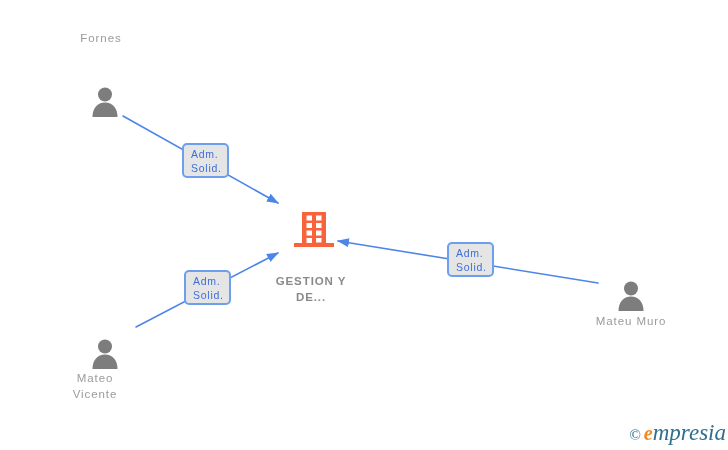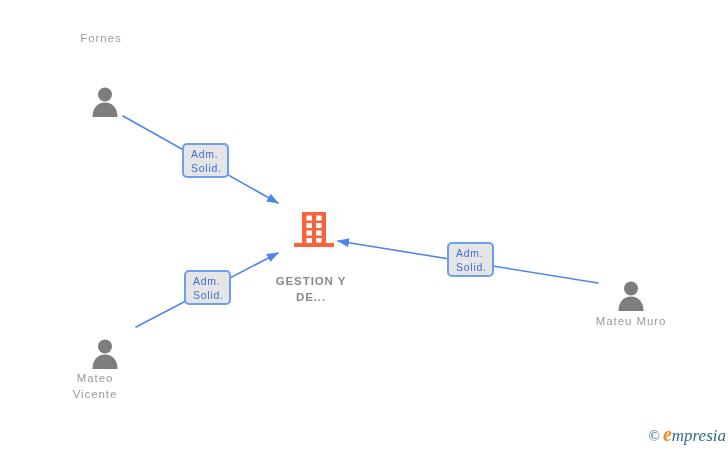--- a/index.html
+++ b/index.html
@@ -74,21 +74,21 @@
     font-style:normal;
     margin-right:3px;
   }
   .brand .brand-e{
     color:var(--brand-orange);
     font-size:20px;
     font-weight:bold;
   }
   .brand .brand-rest{
     color:var(--brand-teal);
-    font-size:17px;
+    font-size:23px;
   }
 </style>
 </head>
 <body>
 
 <div class="canvas">
 
   <svg class="edges" viewBox="0 0 728 450" xmlns="http://www.w3.org/2000/svg">
     <defs>
       <marker id="arrow" markerUnits="userSpaceOnUse" markerWidth="13" markerHeight="10" refX="11" refY="4.5" orient="auto">

